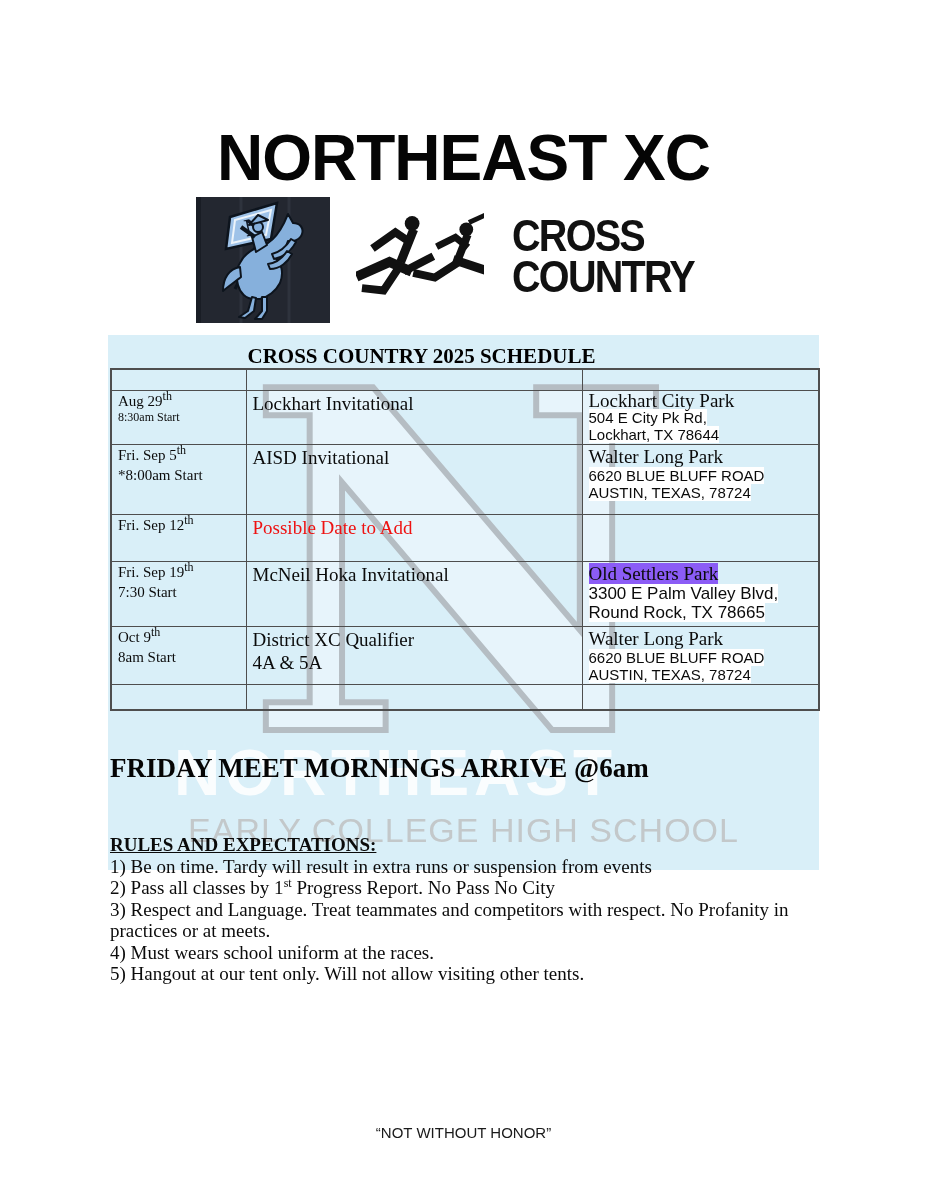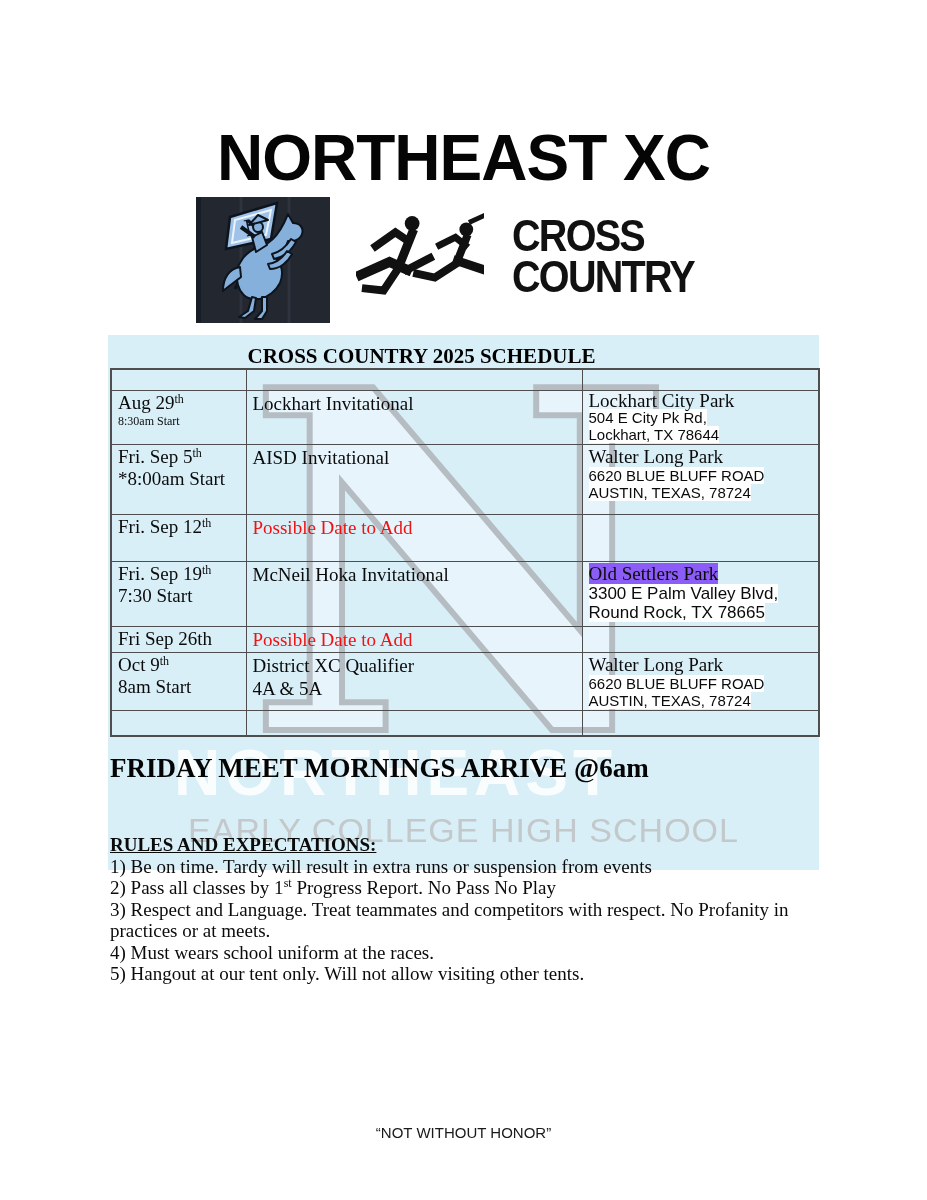--- a/index.html
+++ b/index.html
@@ -29,23 +29,23 @@
   .sched-title{position:absolute;left:108px;top:344px;width:627px;text-align:center;z-index:2;
     font-weight:bold;font-size:21px;color:#000;}
 
   
   table.sched{position:absolute;left:110px;top:368px;z-index:2;border-collapse:collapse;
     table-layout:fixed;width:708px;background:transparent;}
   table.sched td{border:1px solid #4e4e4e;vertical-align:top;padding:1px 6px;overflow:hidden;}
   table.sched{border:2px solid #4e4e4e;}
   tr.h21{height:21px}tr.h54{height:54px}tr.h70{height:70px}tr.h47{height:47px}
   tr.h65{height:65px}tr.h25{height:25px}tr.h57{height:57px}tr.h26{height:26px}
-  .date{font-size:19px;}
+  .date{font-size:15px;}
   sup.dsup{font-size:12px;line-height:0;}
-  .note{font-size:19px;line-height:22px;}
+  .note{font-size:15px;line-height:22px;}
   .note.tiny{font-size:12px;line-height:15px;}
   .event{font-size:19px;line-height:23px;}
   .event.red{color:#ee1212;}
   .locname{font-size:19px;line-height:21px;display:table;}
   .locname.sm{font-size:19px;line-height:17px;}
   .addr{font-family:"Liberation Sans",sans-serif;font-size:15px;line-height:17px;
         display:table;background:#ffffff;padding:0 2px;}
   .addr.lg{font-size:17px;line-height:19px;}
   .opt:empty{display:none;}
 
@@ -185,29 +185,20 @@
       <td>
         <div class="event">McNeil Hoka Invitational</div>
       </td>
       <td>
         <div class="locname opt" style="background:#8b5cf6;padding:0 2px;">Old Settlers Park</div>
         <div class="addr lg opt">3300 E Palm Valley Blvd,</div>
         <div class="addr lg opt">Round Rock, TX 78665</div>
       </td>
     </tr>
 
-    <tr class="h25">
-      <td>
-        <span class="date">Fri Sep 26th</span>
-      </td>
-      <td>
-        <div class="event red">Possible Date to Add</div>
-      </td>
-      <td></td>
-    </tr>
 
     <tr class="h57">
       <td>
         <span class="date">Oct 9</span><sup class="dsup opt">th</sup>
         <div class="note opt">8am Start</div>
       </td>
       <td>
         <div class="event">District XC Qualifier</div>
         <div class="event opt">4A &amp; 5A</div>
       </td>
@@ -226,21 +217,21 @@
   </tbody>
     </table>
 
   <div class="practices">
     <div>FRIDAY MEET MORNINGS ARRIVE @6am</div>
   </div>
 
   <div class="rules">
     <div class="rhead">RULES AND EXPECTATIONS:</div>
     <div>1) Be on time. Tardy will result in extra runs or suspension from events</div>
-    <div><span>2) Pass all classes by 1</span><sup>st</sup><span> Progress Report. No Pass No Play</span></div>
+    <div><span>2) Pass all classes by 1</span><sup>st</sup><span> Progress Report. No Pass No City</span></div>
     <div>3) Respect and Language. Treat teammates and competitors with respect. No Profanity in practices or at meets.</div>
     <div>4) Must wears school uniform at the races.</div>
     <div>5) Hangout at our tent only. Will not allow visiting other tents.</div>
   </div>
 
   <div class="footer-quote">“NOT WITHOUT HONOR”</div>
 
 </div>
 
 </body></html>

